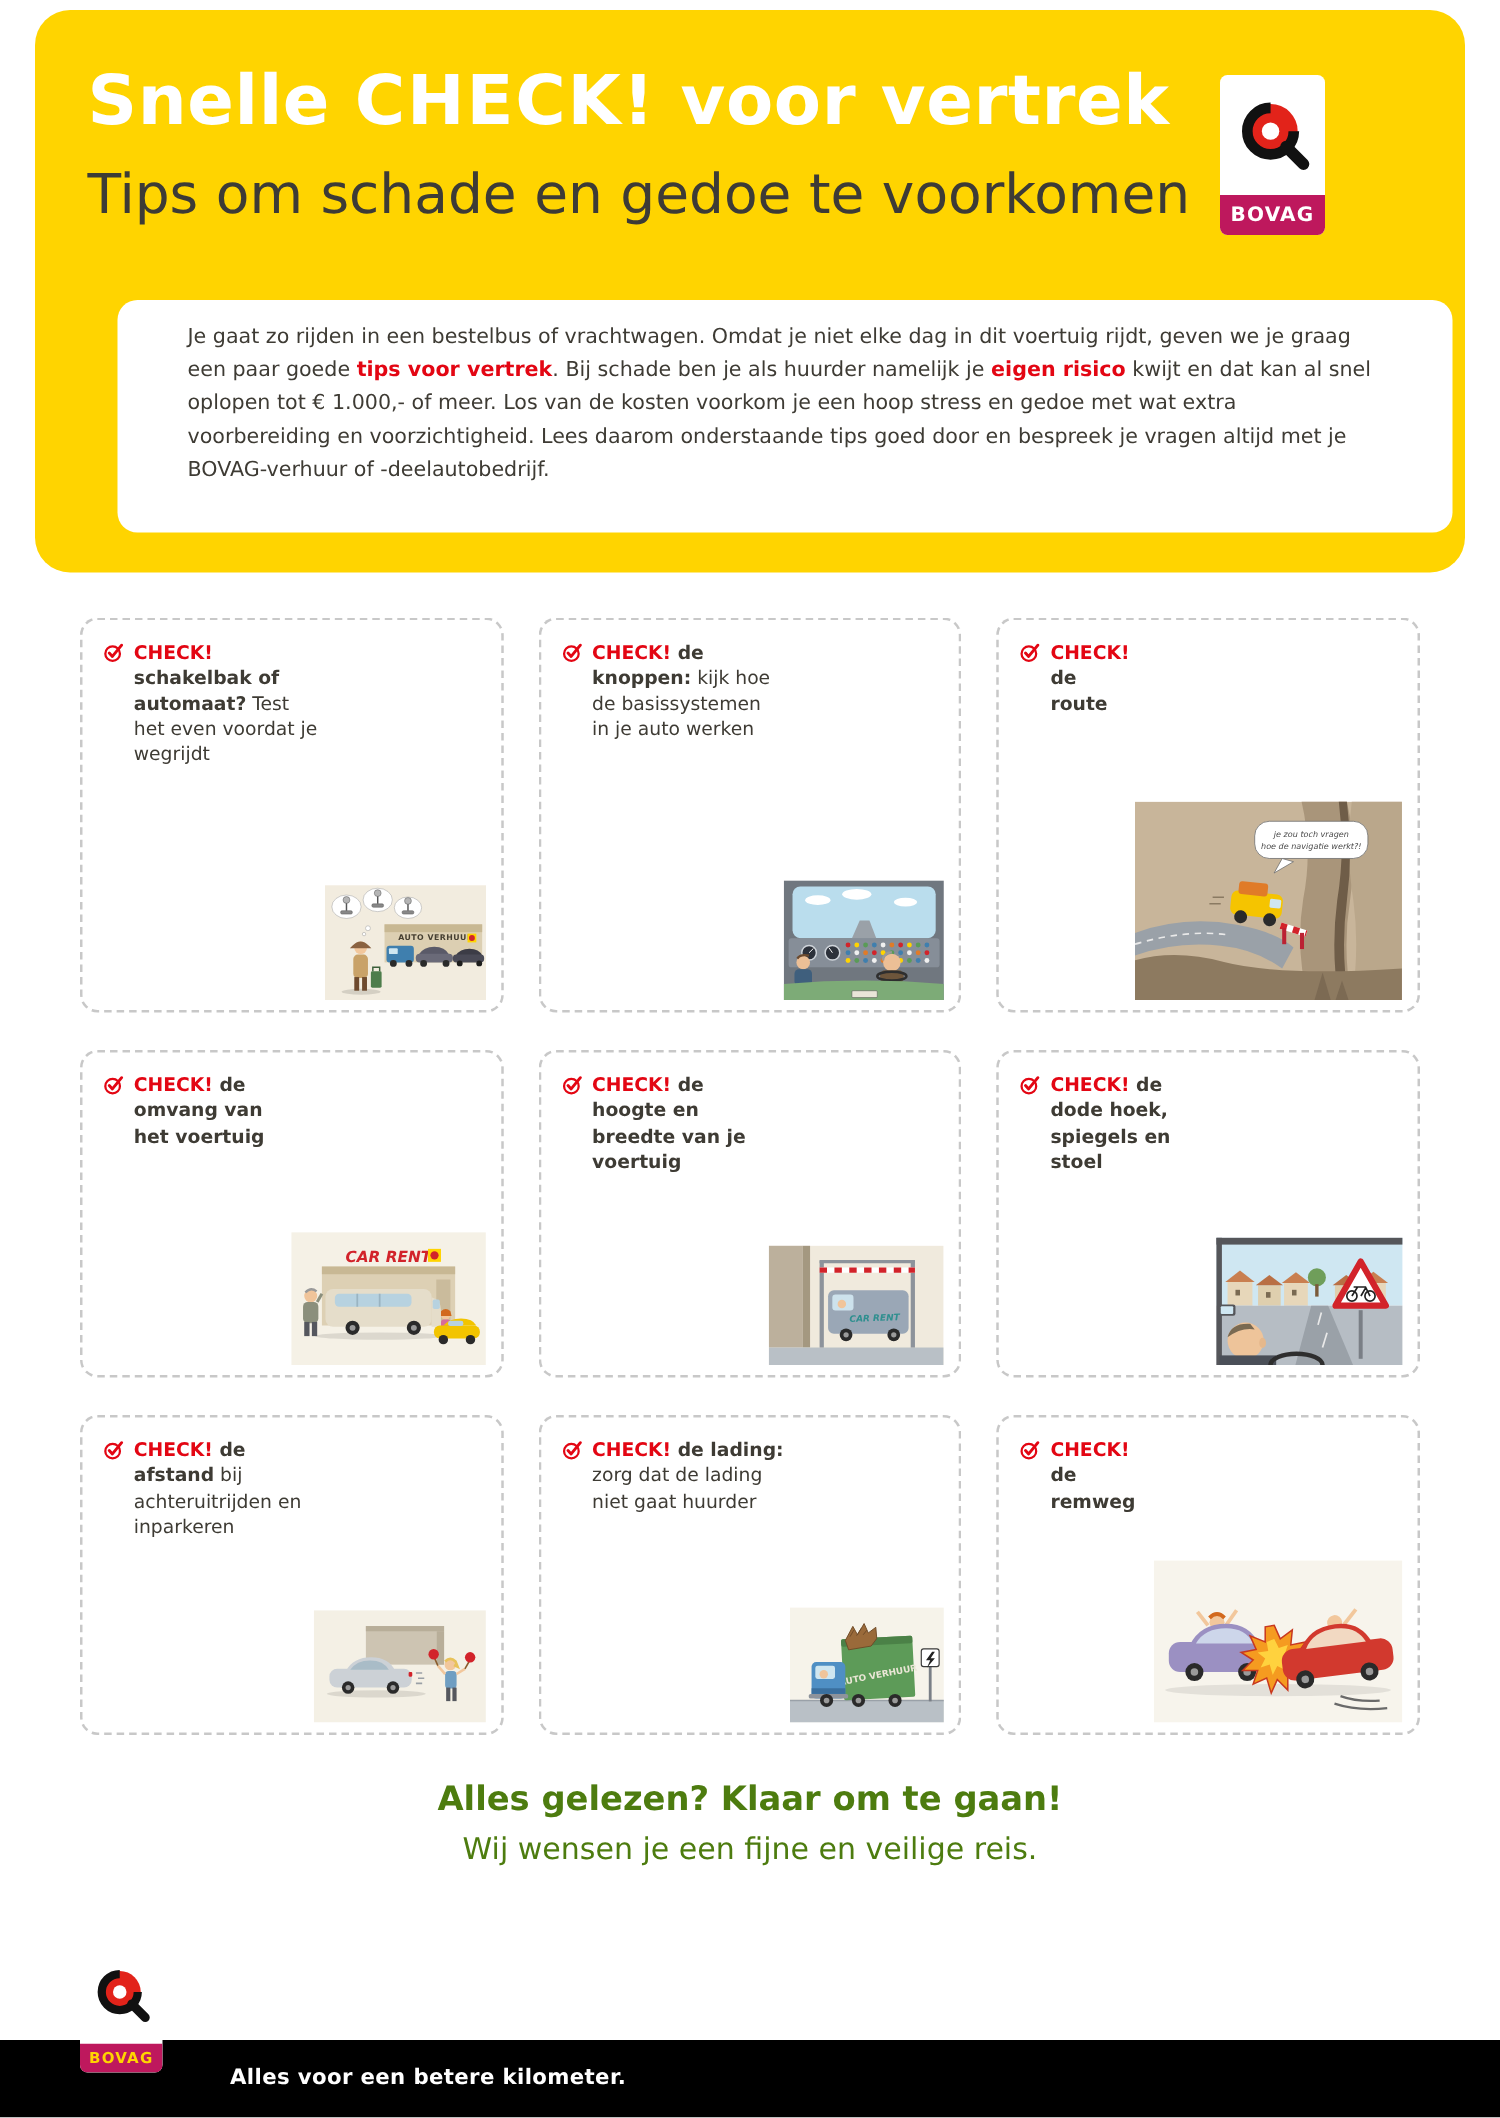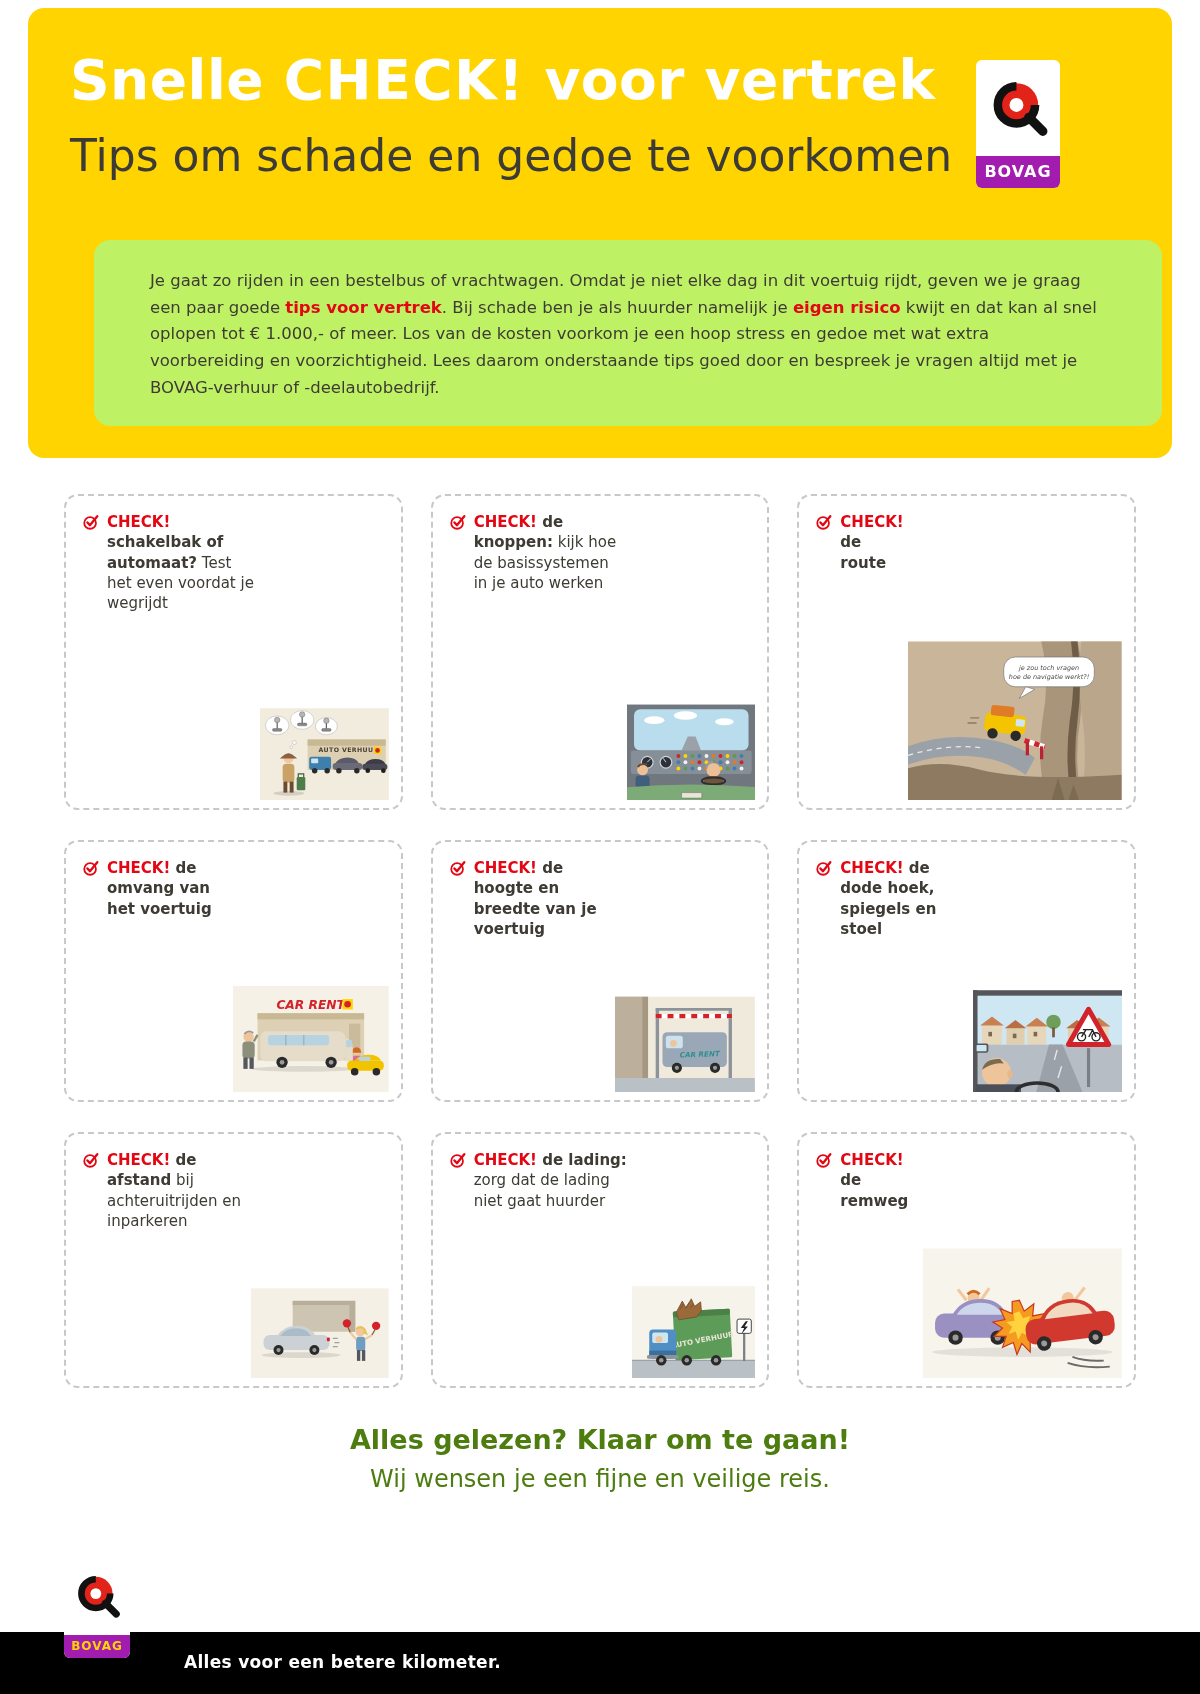--- a/index.html
+++ b/index.html
@@ -6,50 +6,50 @@
   html,body { margin:0; padding:0; }
   body {
     width:1200px; height:1694px; position:relative; overflow:hidden;
     background:#ffffff;
     font-family:"DejaVu Sans","Liberation Sans",sans-serif;
     color:#3e3b34;
   }
   
   .hero {
     position:absolute; left:28px; top:8px; width:1144px; height:450px;
-    background:#ffd400; border-radius:16px;
+    background:#ffd400; border-radius:28px;
   }
   .hero-title {
     position:absolute; left:42px; top:40px;
     font-size:55px; color:#ffffff; font-weight:bold; letter-spacing:0.5px;
     white-space:nowrap;
   }
   .hero-title .t-check { letter-spacing:1.5px; }
   .hero-sub {
     position:absolute; left:42px; top:122px;
     font-size:44px; color:#3d3b36; font-weight:normal; white-space:nowrap;
   }
   
   .bovag {
     background:#ffffff; border-radius:6px; overflow:hidden;
     display:flex; flex-direction:column; align-items:center;
   }
   .bovag-hero { position:absolute; right:112px; top:52px; width:84px; height:128px; }
   .bovag-roundel { flex:1; display:flex; align-items:center; justify-content:center; width:100%; }
   .bovag-band {
-    width:100%; background:#a21caf; color:#fff; text-align:center;
+    width:100%; background:#be185d; color:#fff; text-align:center;
     font-weight:bold; letter-spacing:1px;
   }
   .bovag-hero .bovag-band { font-size:16px; padding:6px 0 7px; }
   .bovag-footer { position:absolute; left:64px; top:1556px; width:66px; height:102px; }
   .bovag-footer .bovag-band { font-size:12px; padding:4px 0 5px; color:#ffd400; }
   
   .intro {
     position:absolute; left:66px; top:232px; width:1068px; height:186px;
-    background:#bef264; border-radius:16px; padding:28px 56px;
+    background:#ffffff; border-radius:16px; padding:16px 56px;
   }
   .intro p { margin:0; font-size:16.5px; line-height:1.62; color:#3e3b34; }
   .red { color:#e30613; font-weight:bold; }
   
   .cards {
     position:absolute; left:64px; top:494px; width:1072px;
     display:grid; grid-template-columns:repeat(3,1fr);
     grid-template-rows:316px 262px 256px; column-gap:28px; row-gap:30px;
   }
   .card {

